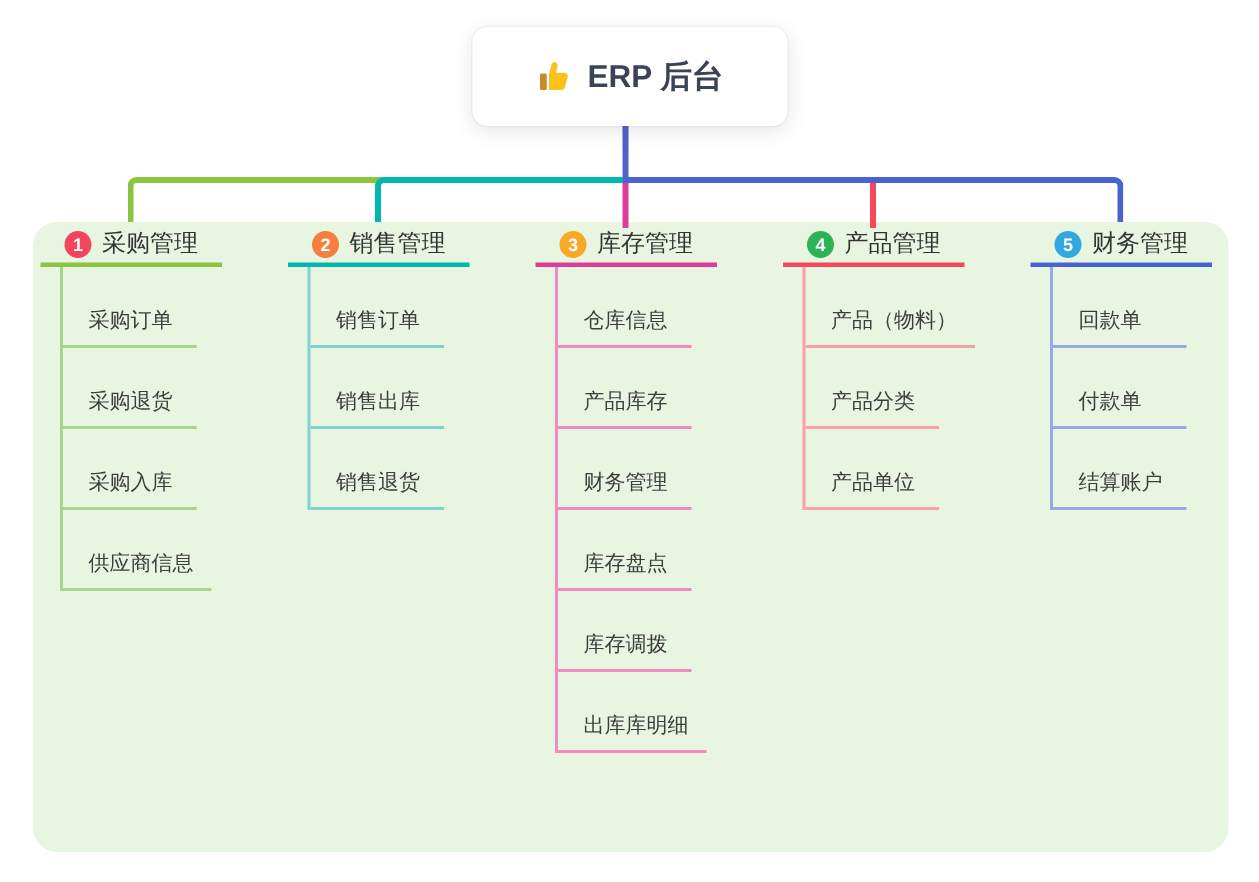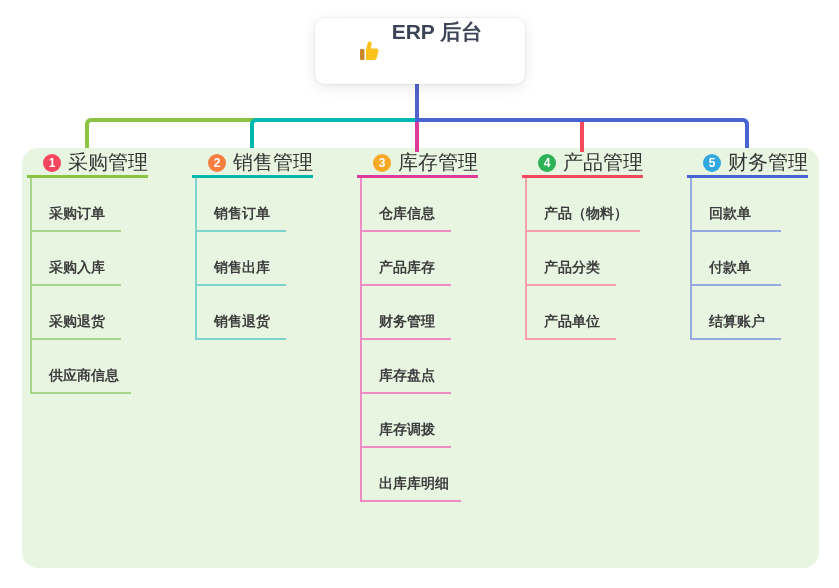--- a/index.html
+++ b/index.html
@@ -4,37 +4,37 @@
 <style>
   html,body{margin:0;padding:0;background:#ffffff;}
   body{width:839px;height:588px;font-family:"Liberation Sans","DejaVu Sans",sans-serif;}
   .canvas{position:relative;width:839px;height:588px;overflow:hidden;background:#fff;}
 
   .panel{position:absolute;left:22px;top:148px;width:797px;height:420px;
          border-radius:16px;z-index:0;}
 
   .root-node{position:absolute;left:315px;top:18px;width:210px;height:66px;background:#fff;
     border-radius:10px;box-shadow:0 3px 14px rgba(0,0,0,.10),0 0 0 1px rgba(0,0,0,.03);
-    display:flex;justify-content:center;gap:10px;
+    display:flex;align-items:center;justify-content:center;gap:10px;
     font-size:21px;font-weight:600;color:#3B4457;z-index:3;}
   .root-node .thumb{display:flex;align-items:center;}
 
   .root-drop{position:absolute;left:415px;top:83px;width:4px;height:37px;z-index:1;}
 
   .conn{position:absolute;z-index:2;box-sizing:border-box;}
 
   .branch{position:absolute;top:150px;width:160px;z-index:2;}
   .branch-header{box-sizing:border-box;width:121px;height:28px;padding-left:16px;
     display:flex;align-items:center;gap:7px;border-bottom:3px solid var(--c);}
   .badge{width:18px;height:18px;border-radius:50%;background:var(--bc);color:#fff;
     font-size:12px;font-weight:bold;display:flex;align-items:center;justify-content:center;
     flex:0 0 18px;line-height:1;}
-  .branch-label{font-size:20px;color:#333;white-space:nowrap;}
+  .branch-label{font-size:16px;color:#333;white-space:nowrap;}
 
-  .children{margin-left:3px;border-left:2px solid var(--lc);width:max-content;font-weight:bold;}
+  .children{margin-left:13px;border-left:2px solid var(--lc);width:max-content;}
   .child{box-sizing:border-box;height:54px;display:flex;align-items:flex-end;
     border-bottom:2px solid var(--lc);padding:0 12px 7px 17px;min-width:89px;
     width:fit-content;font-size:14px;color:#3d3d3d;white-space:nowrap;}
 </style>
 </head>
 <body>
 
 <div class="canvas">
 
   <div class="panel" style="background: rgb(232, 245, 225);"></div>
@@ -64,24 +64,24 @@
     <div class="branch-header">
       <span class="badge">1</span>
       <span class="branch-label">采购管理</span>
     </div>
     <div class="children">
 
     <div class="child">
         <span>采购订单</span>
       </div>
           <div class="child">
-        <span>采购入库</span>
+        <span>采购退货</span>
       </div>
           <div class="child">
-        <span>采购退货</span>
+        <span>采购入库</span>
       </div>
           <div class="child">
         <span>供应商信息</span>
       </div>
         </div>
   </div>
       <div class="branch" style="left: 192px; --c: #00B8AE; --lc: #7FD3CC; --bc: #F77E3E;">
     <div class="branch-header">
       <span class="badge">2</span>
       <span class="branch-label">销售管理</span>

